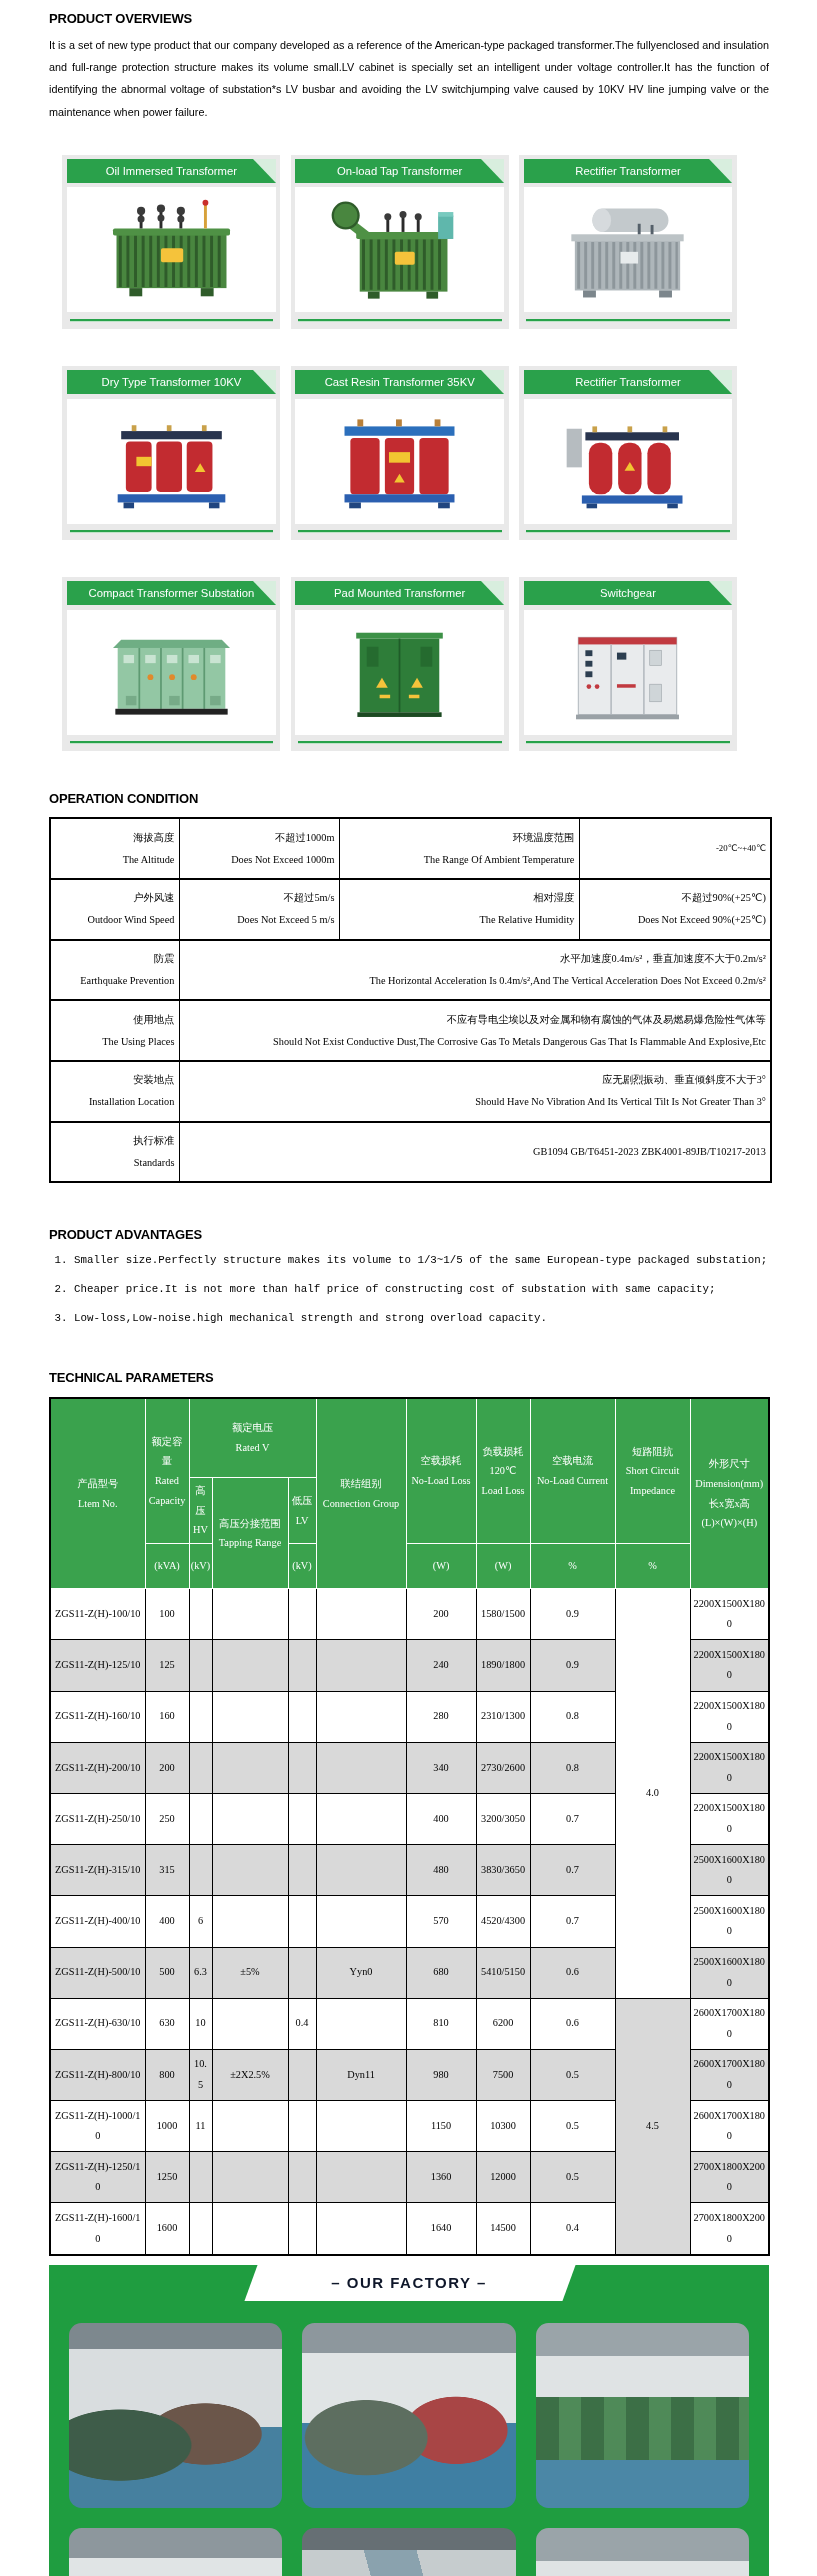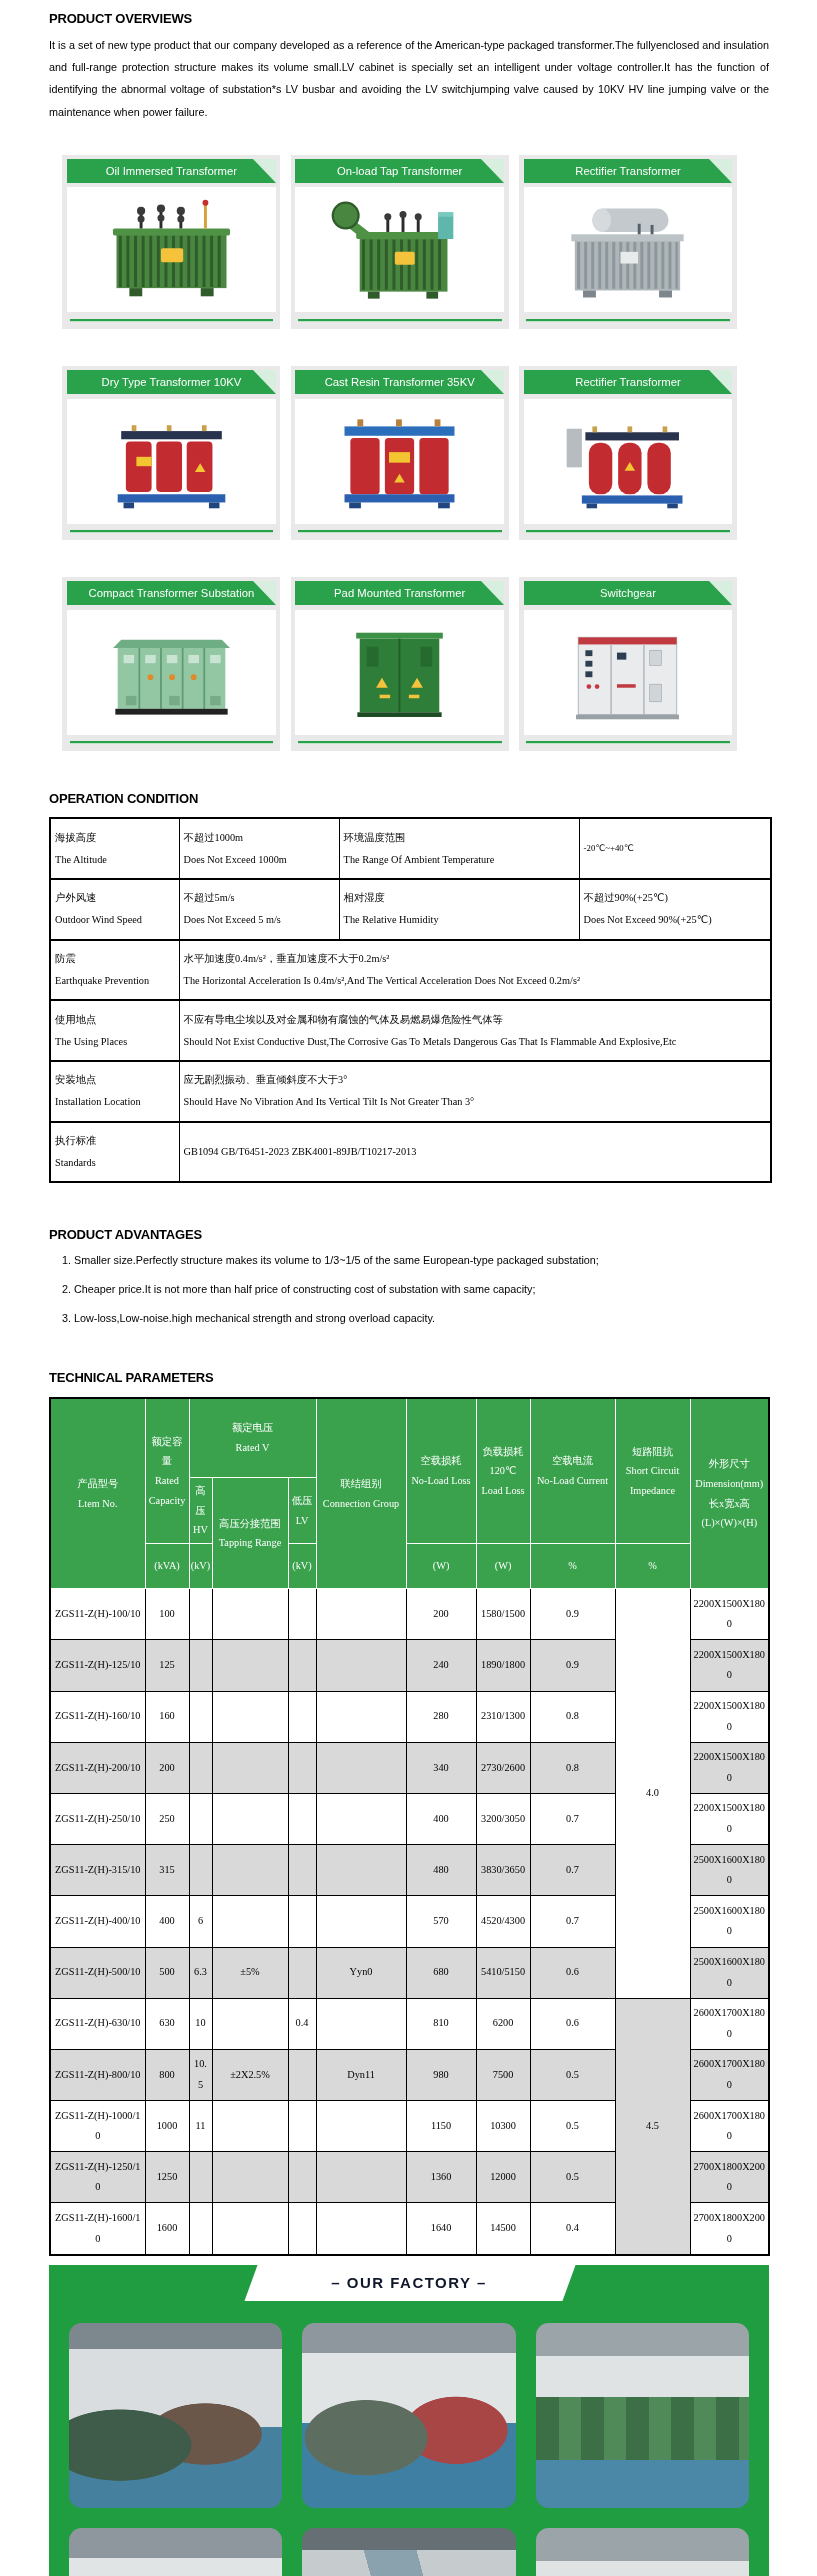--- a/index.html
+++ b/index.html
@@ -14,21 +14,21 @@
   .card-header{position:relative;height:24px;background:#2aa14b;color:#fff;display:flex;align-items:center;justify-content:center;font-size:11.3px;overflow:hidden;}
   .card-fold{position:absolute;right:0;top:0;width:0;height:0;border-top:24px solid rgba(255,255,255,.82);border-left:23px solid transparent;}
   .card-image{background:#fff;height:125px;margin-top:4.6px;display:flex;align-items:center;justify-content:center;overflow:hidden;}
   .card-divider{height:2.1px;background:#27a24a;margin:6.7px 2.6px 0 2.6px;border-bottom:0.5px solid #bfe3c8;}
   svg{display:block;}
 
   
   .op-table{border-collapse:collapse;width:720px;table-layout:fixed;margin-top:11.3px;
             font-family:"Liberation Serif","DejaVu Sans",serif;font-size:10.3px;}
   .op-table{border:2.1px solid #000;}
-  .op-table td{border:1px solid #000;text-align:left;vertical-align:middle;padding:7.2px 4.1px;line-height:2.15;word-wrap:break-word;}
+  .op-table td{border:1px solid #000;text-align:right;vertical-align:middle;padding:7.2px 4.1px;line-height:2.15;word-wrap:break-word;}
   .op-table tr{border-bottom:2.1px solid #000;}
   .op-table td.small{font-size:8.8px;}
 
   
   .tech{border-collapse:collapse;width:720px;table-layout:fixed;margin-top:12.4px;border:2.1px solid #000;
         font-family:"Liberation Serif","DejaVu Sans",serif;font-size:10.3px;text-align:center;}
   .tech thead th{background:#3aa24d;color:#fff;font-weight:normal;border:1.5px solid #fff;vertical-align:middle;line-height:1.9;padding:3.1px 1px;word-wrap:break-word;}
   .tech thead tr:nth-child(1) th{height:72px;}
   .tech thead tr:nth-child(2) th{height:54px;}
   .tech thead tr:nth-child(3) th{height:38px;}
@@ -57,21 +57,21 @@
       linear-gradient(180deg,transparent 0 74%,#4b87a6 74%),
       linear-gradient(180deg,#9aa4a9 0 18%,#dfe3e4 18% 40%,transparent 40%),
       repeating-linear-gradient(90deg,#3c6f46 0 23px,#4f8a58 23px 45px);}
   .ph.v4{background:
       radial-gradient(62px 38px at 30% 62%,#5d6e60 98%,transparent),
       radial-gradient(52px 34px at 72% 58%,#a84545 98%,transparent),
       linear-gradient(180deg,#8d979d 0 16%,#e0e4e5 16% 54%,#3f7fa3 54%);}
 
   
   .adv-list{margin:5.2px 0 0 0;padding-left:25px;}
-  .adv-list li{font-size:10.8px;line-height:2.0;margin-bottom:7.2px;text-align:justify;}
+  .adv-list li{font-size:10.8px;line-height:2.0;margin-bottom:7.2px;text-align:justify;font-family:Liberation Mono, monospace;}
 </style>
 </head>
 <body>
 
 <div class="sec" style="padding-top:11px;">
   <div class="doc-h">PRODUCT OVERVIEWS</div>
   <p class="doc-text">It is a set of new type product that our company developed as a reference of the American-type packaged transformer.The fullyenclosed and insulation and full-range protection structure makes its volume small.LV cabinet is specially set an intelligent under voltage controller.It has the function of identifying the abnormal voltage of substation*s LV busbar and avoiding the LV switchjumping valve caused by 10KV HV line jumping valve or the maintenance when power failure.</p>
 </div>
 
 <div class="sec cards">

